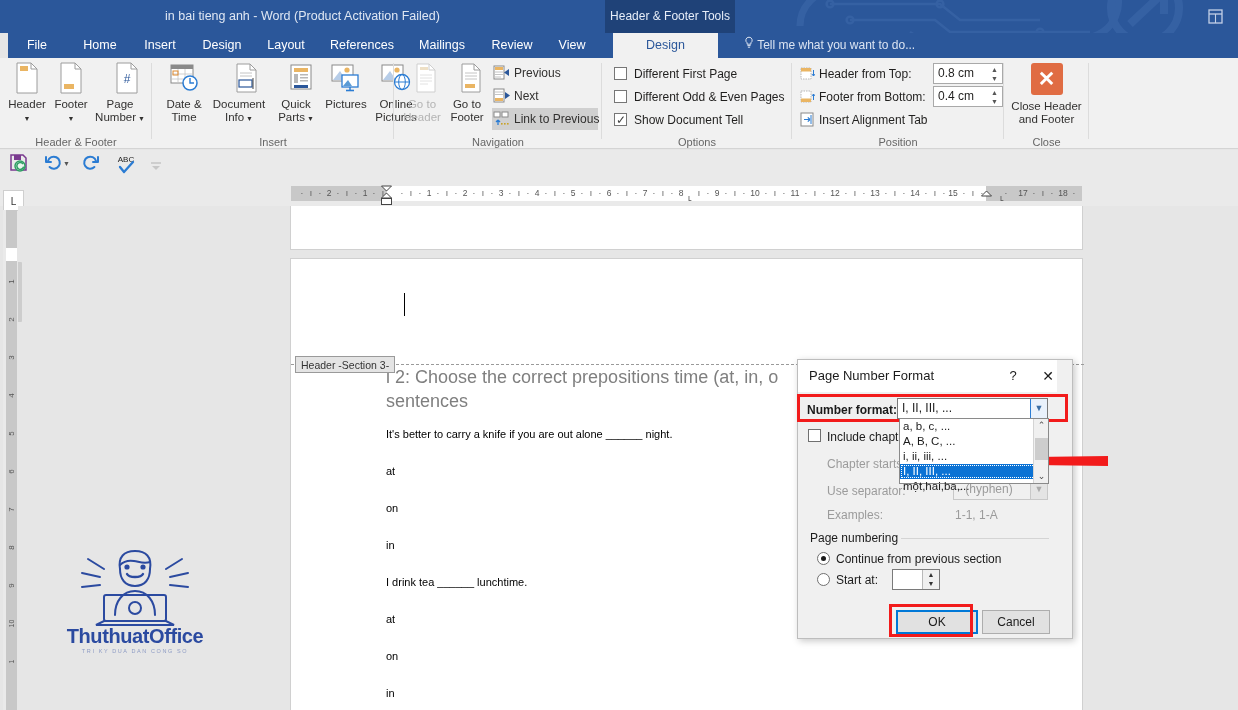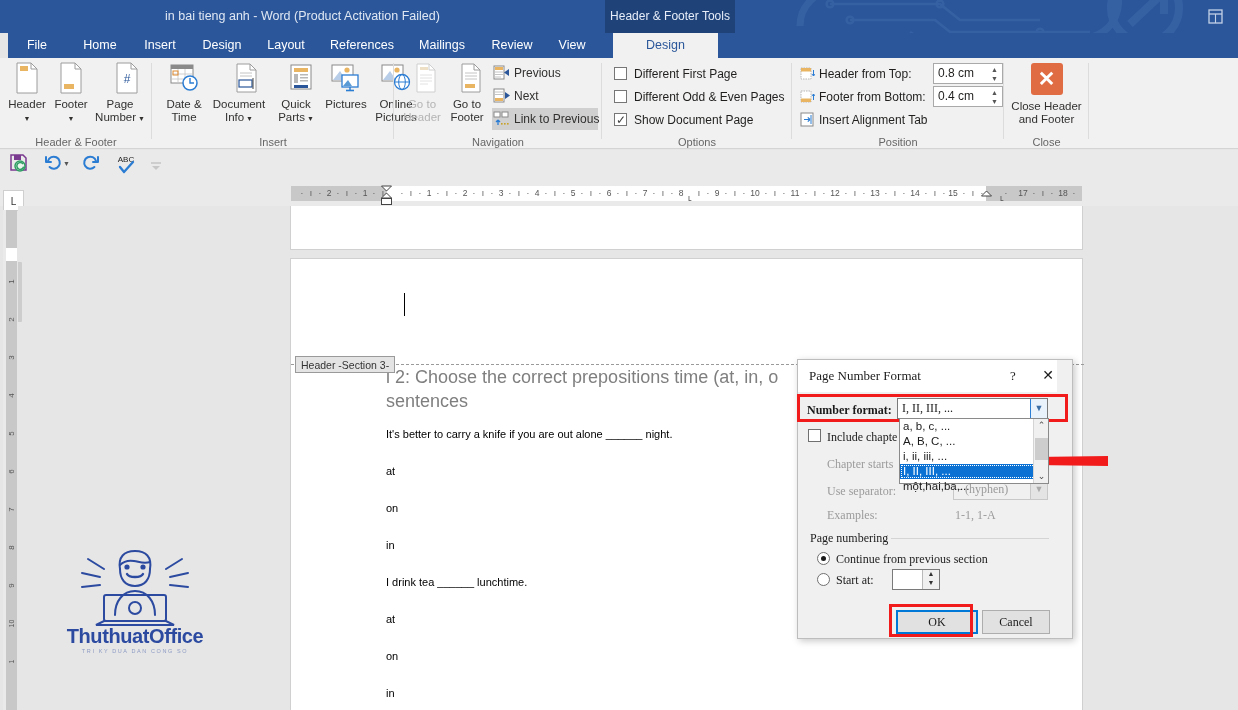--- a/index.html
+++ b/index.html
@@ -190,21 +190,20 @@
   .logo-sub{
     position:absolute; left:0; top:105px; width:150px; text-align:center;
     font-size:5.5px; color:#8d9bc4; letter-spacing:1.6px;
   }
 
   
   .dlg{
     position:absolute; left:797px; top:359px; width:276px; height:280px;
     background:#f0f0f0; border:1px solid #bdbdbd;
     box-shadow:2px 2px 7px rgba(0,0,0,.22);
-    font-family:Liberation Serif, serif;
   }
   .dlg-title{
     position:absolute; left:0; top:0; width:259px; height:32px;
     background:#fff; line-height:32px; padding-left:11px;
     font-size:13px; color:#1b1b1b;
   }
   .dlg-help{
     position:absolute; right:48px; top:0; width:22px; height:32px;
     line-height:32px; text-align:center; font-size:13px; color:#1b1b1b;
   }
@@ -308,20 +307,30 @@
   <div class="tab" style="left:12px;width:34px"><span>File</span></div>
   <div class="tab" style="left:66px;width:52px"><span>Home</span></div>
   <div class="tab" style="left:128px;width:48px"><span>Insert</span></div>
   <div class="tab" style="left:188px;width:52px"><span>Design</span></div>
   <div class="tab" style="left:252px;width:52px"><span>Layout</span></div>
   <div class="tab" style="left:314px;width:80px"><span>References</span></div>
   <div class="tab" style="left:402px;width:64px"><span>Mailings</span></div>
   <div class="tab" style="left:476px;width:56px"><span>Review</span></div>
   <div class="tab" style="left:540px;width:48px"><span>View</span></div>
   <div class="tab active" style="left:605px;width:105px"><span>Design</span></div>
+  <div class="tellme">
+    <span class="bulb">
+      <svg width="10" height="13" viewBox="0 0 10 13">
+          <path d="M5 1.2a3.1 3.1 0 0 0-1.9 5.6v1.4h3.8V6.8A3.1 3.1 0 0 0 5 1.2z" fill="none" stroke="#dbe4f2" stroke-width="1"></path>
+          <line x1="3.4" y1="9.6" x2="6.6" y2="9.6" stroke="#dbe4f2" stroke-width="1"></line>
+          <line x1="3.9" y1="11.2" x2="6.1" y2="11.2" stroke="#dbe4f2" stroke-width="1"></line>
+        </svg>
+    </span>
+    <span>Tell me what you want to do...</span>
+  </div>
 </div>
 
 <div class="ribbon">
 
   <div class="grp" style="left:0;width:152px">
     <div class="bigbtn" style="left:3px">
       <span class="ico">
         <svg width="30" height="34" viewBox="0 0 30 34">
             <path d="M5 2h14l6 6v24H5z" fill="#fff" stroke="#9c9c9c" stroke-width="1"></path>
             <path d="M19 2v6h6" fill="none" stroke="#9c9c9c" stroke-width="1"></path>
@@ -527,21 +536,21 @@
     <div class="chkrow" style="left:12px;top:6px">
       <span class="chkbox"></span>
       <span>Different First Page</span>
     </div>
     <div class="chkrow" style="left:12px;top:29px">
       <span class="chkbox"></span>
       <span>Different Odd &amp; Even Pages</span>
     </div>
     <div class="chkrow" style="left:12px;top:52px">
       <span class="chkbox checked"></span>
-      <span>Show Document Page</span>
+      <span>Show Document Tell</span>
     </div>
     <div class="grp-label">Options</div>
     <div class="grp-sep" style="left:189px"></div>
   </div>
 
   <div class="grp" style="left:792px;width:212px">
     <div class="posrow" style="left:8px;top:5px">
       <span style="position:absolute;left:0;top:3px">
         <svg width="15" height="14" viewBox="0 0 15 14">
             <rect x="1" y="1" width="10" height="11" fill="#fff" stroke="#b7b7b7" stroke-dasharray="1.5 1"></rect>

